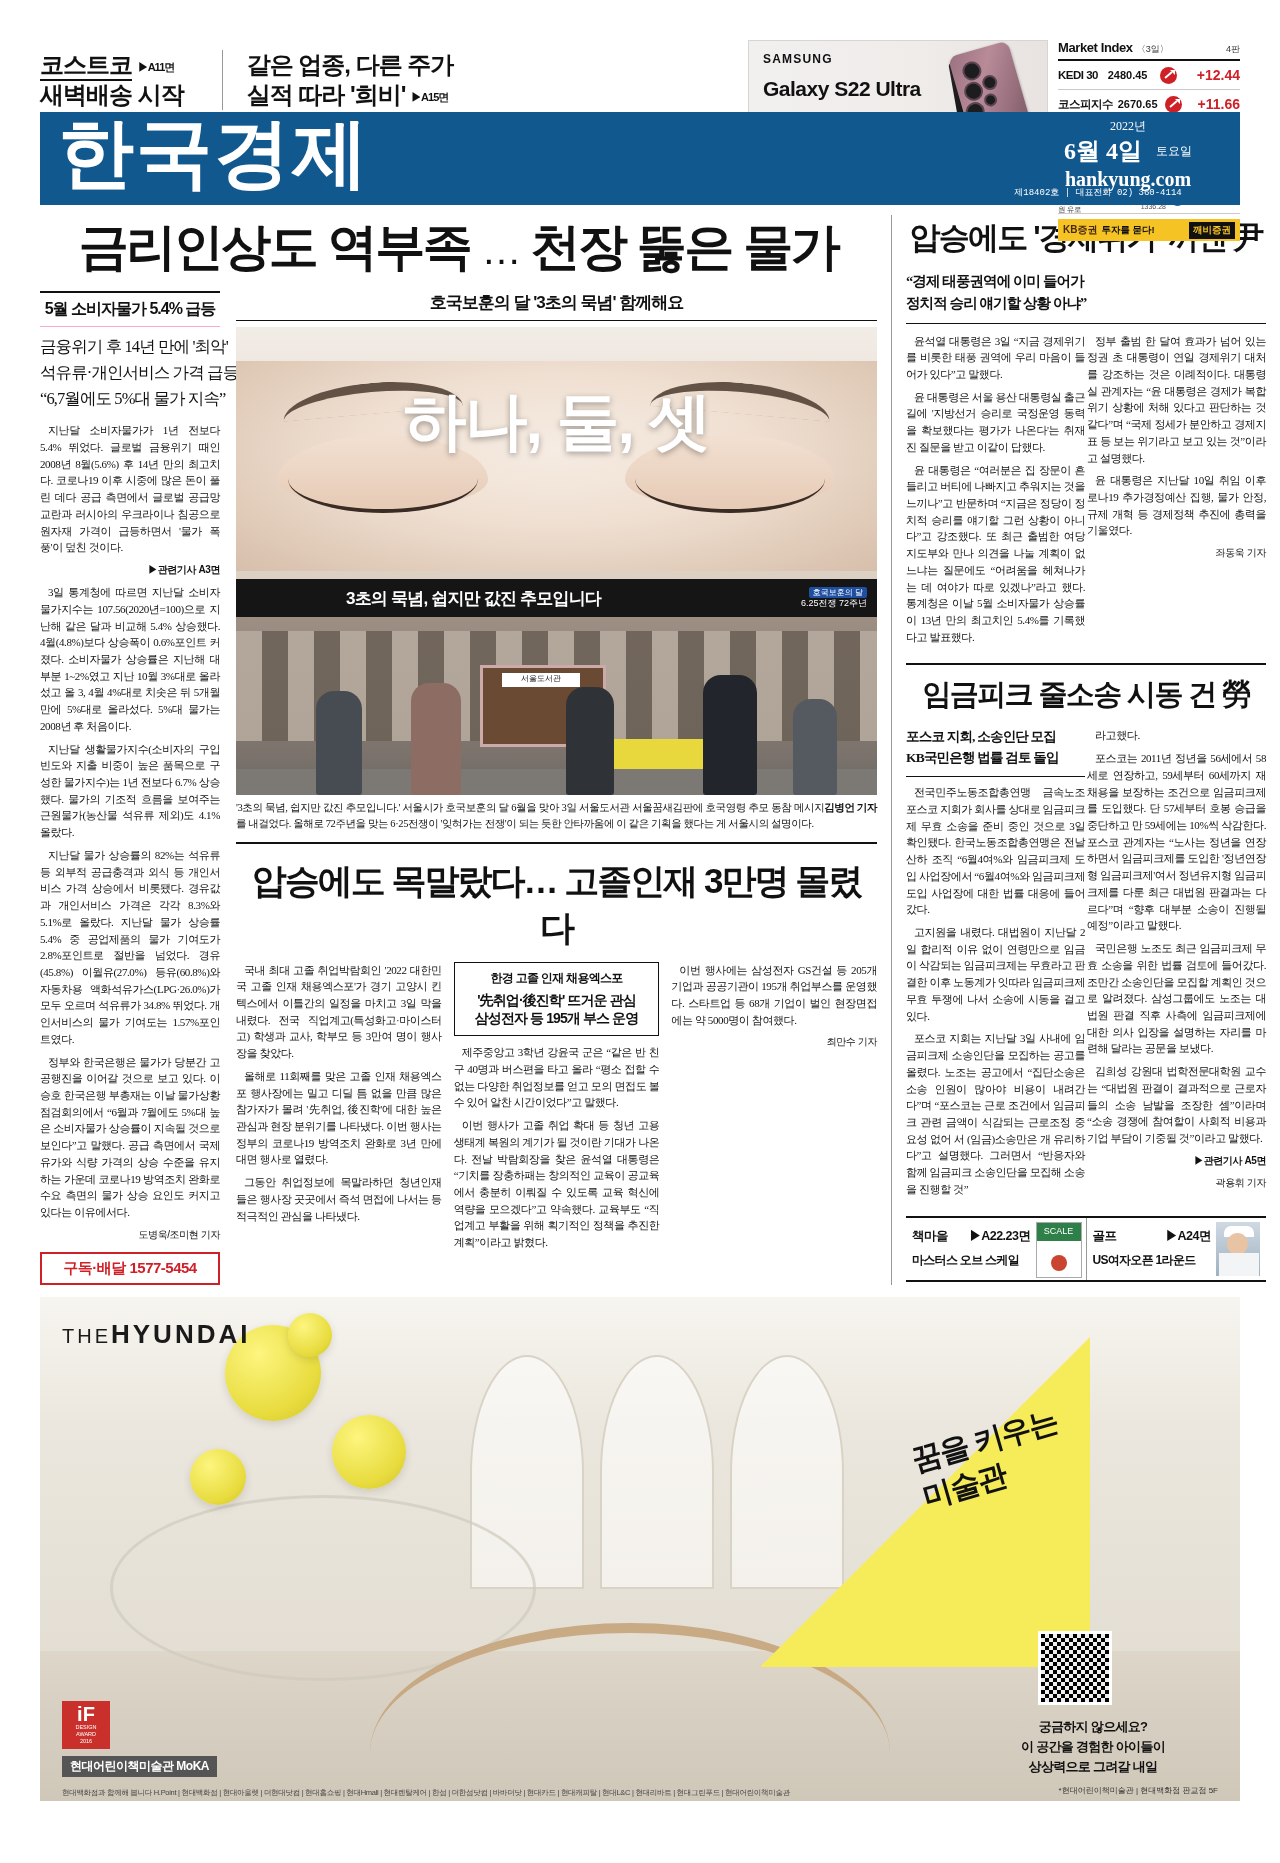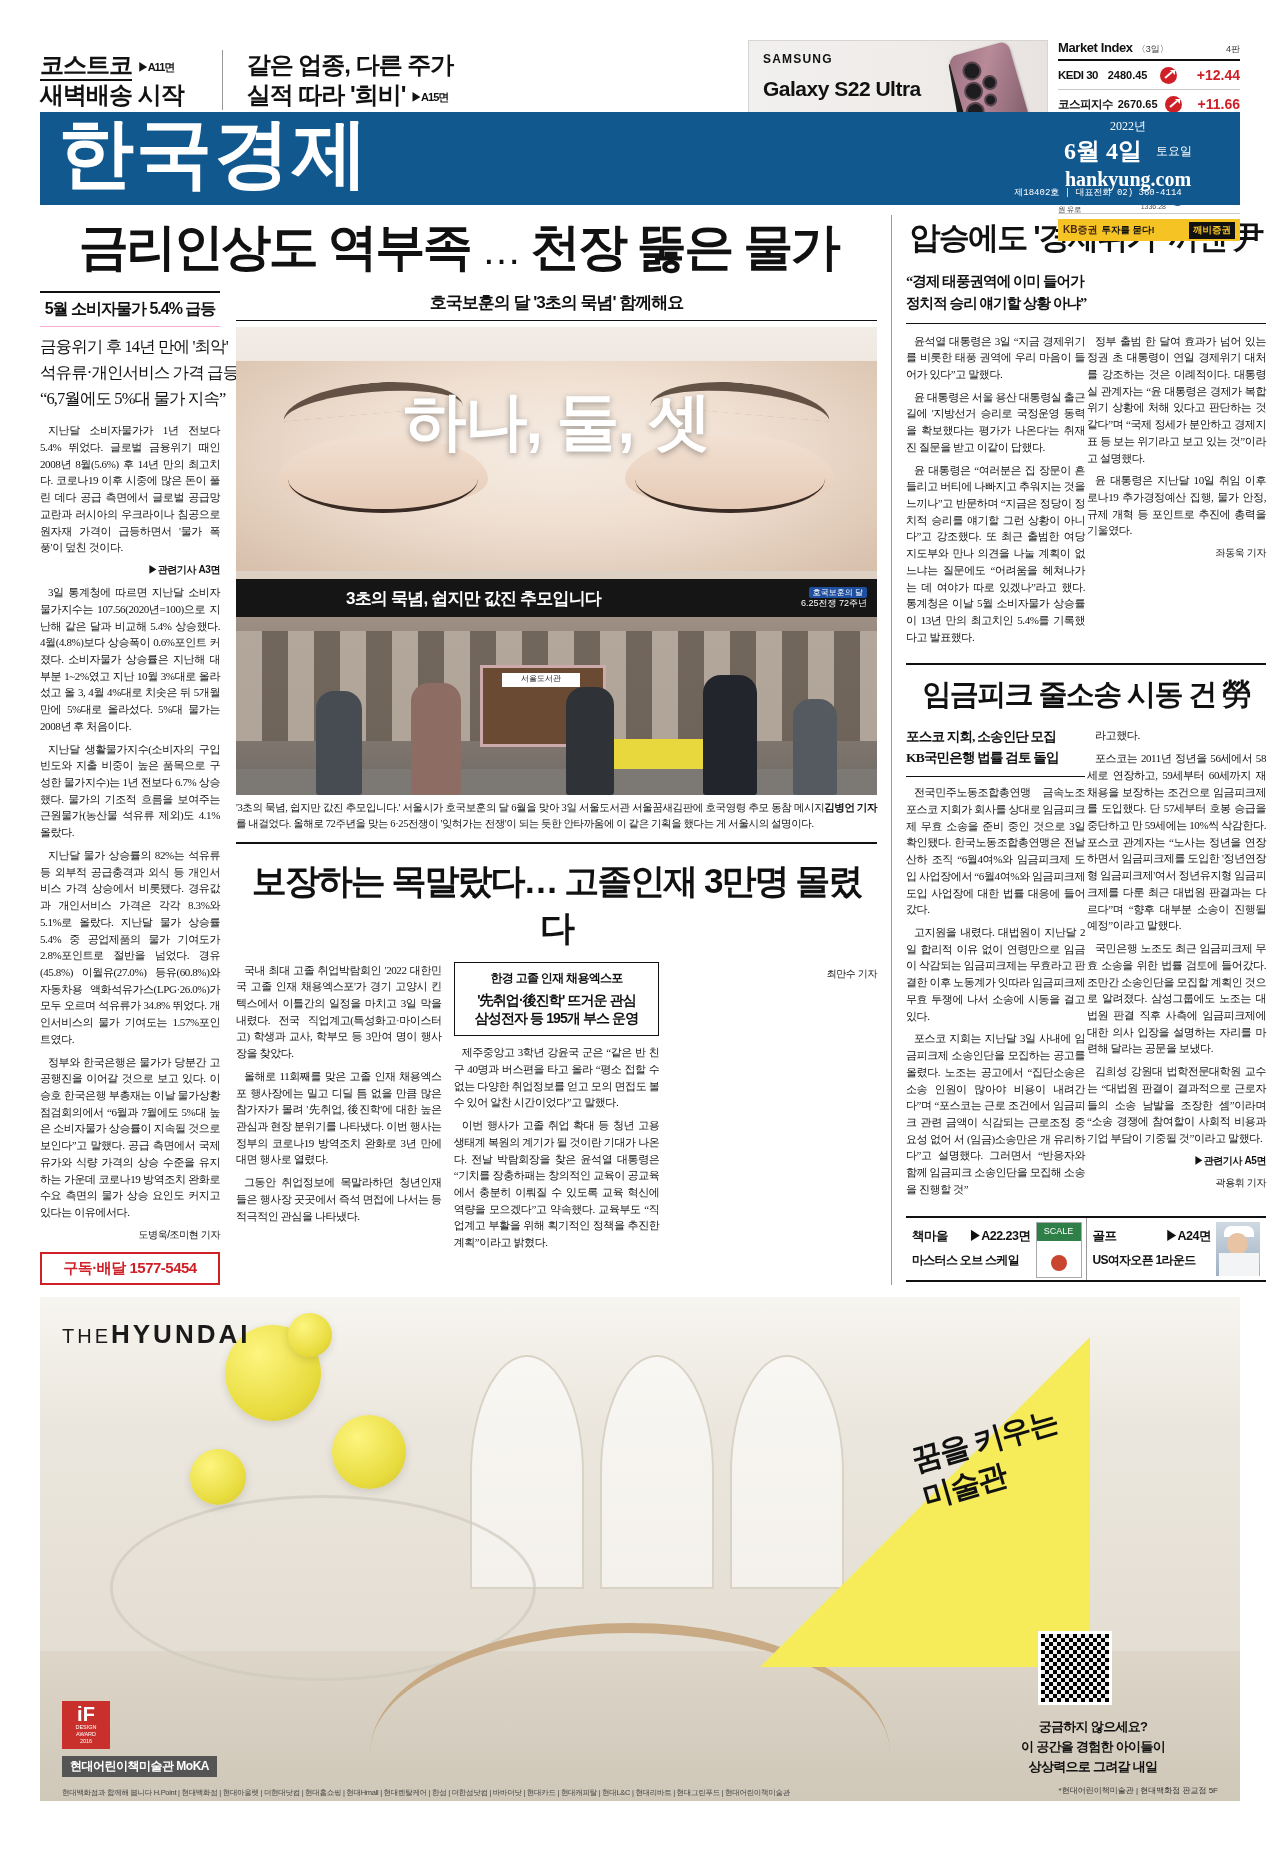--- a/index.html
+++ b/index.html
@@ -362,21 +362,21 @@
               <div class="ped" style="right:40px;width:44px;height:96px;background:#555a60;"></div>
             </div>
           </div>
 
           <div class="photo-cap">
             <span class="rep">김병언 기자</span>
             <span>'3초의 묵념, 쉽지만 값진 추모입니다.' 서울시가 호국보훈의 달 6월을 맞아 3일 서울도서관 서울꿈새김판에 호국영령 추모 동참 메시지를 내걸었다. 올해로 72주년을 맞는 6·25전쟁이 '잊혀가는 전쟁'이 되는 듯한 안타까움에 이 같은 기획을 했다는 게 서울시의 설명이다.</span>
           </div>
 
           <div class="sec2-rule"></div>
-          <div class="sec2-head">보장하는 목말랐다… 고졸인재 3만명 몰렸다</div>
+          <div class="sec2-head">압승에도 목말랐다… 고졸인재 3만명 몰렸다</div>
 
           <div class="sec2-cols">
             <div class="c">
               <div class="bodytext">
                 <p>국내 최대 고졸 취업박람회인 '2022 대한민국 고졸 인재 채용엑스포'가 경기 고양시 킨텍스에서 이틀간의 일정을 마치고 3일 막을 내렸다. 전국 직업계고(특성화고·마이스터고) 학생과 교사, 학부모 등 3만여 명이 행사장을 찾았다.</p>
                 <p>올해로 11회째를 맞은 고졸 인재 채용엑스포 행사장에는 밀고 디딜 틈 없을 만큼 많은 참가자가 몰려 '先취업, 後진학'에 대한 높은 관심과 현장 분위기를 나타냈다. 이번 행사는 정부의 코로나19 방역조치 완화로 3년 만에 대면 행사로 열렸다.</p>
                 <p>그동안 취업정보에 목말라하던 청년인재들은 행사장 곳곳에서 즉석 면접에 나서는 등 적극적인 관심을 나타냈다.</p>
               </div>
             </div>
             <div class="c">
@@ -385,20 +385,21 @@
                 <div class="bt" style="white-space:pre-line">'先취업·後진학' 뜨거운 관심
 삼성전자 등 195개 부스 운영</div>
               </div>
               <div class="bodytext" style="margin-top:8px;">
                 <p>제주중앙고 3학년 강윤국 군은 “같은 반 친구 40명과 버스편을 타고 올라 “평소 접할 수 없는 다양한 취업정보를 얻고 모의 면접도 볼 수 있어 알찬 시간이었다”고 말했다.</p>
                 <p>이번 행사가 고졸 취업 확대 등 청년 고용 생태계 복원의 계기가 될 것이란 기대가 나온다. 전날 박람회장을 찾은 윤석열 대통령은 “기치를 장충하패는 창의적인 교육이 공교육에서 충분히 이뤄질 수 있도록 교육 혁신에 역량을 모으겠다”고 약속했다. 교육부도 “직업계고 부활을 위해 획기적인 정책을 추진한 계획”이라고 밝혔다.</p>
               </div>
             </div>
             <div class="c">
               <div class="bodytext">
+                <p>이번 행사에는 삼성전자 GS건설 등 205개 기업과 공공기관이 195개 취업부스를 운영했다. 스타트업 등 68개 기업이 벌인 현장면접에는 약 5000명이 참여했다.</p>
                 <div class="byline">최만수 기자</div>
               </div>
             </div>
           </div>
         </div>
       </div>
     </div>
 
     <div class="col-right">
 
@@ -407,21 +408,21 @@
 정치적 승리 얘기할 상황 아냐”</div>
 
       <div class="r-cols">
         <div class="rc bodytext">
           <p>윤석열 대통령은 3일 “지금 경제위기를 비롯한 태풍 권역에 우리 마음이 들어가 있다”고 말했다.</p>
           <p>윤 대통령은 서울 용산 대통령실 출근길에 '지방선거 승리로 국정운영 동력을 확보했다는 평가가 나온다'는 취재진 질문을 받고 이같이 답했다.</p>
           <p>윤 대통령은 “여러분은 집 장문이 흔들리고 버티에 나빠지고 추워지는 것을 느끼나”고 반문하며 “지금은 정당이 정치적 승리를 얘기할 그런 상황이 아니다”고 강조했다. 또 최근 출범한 여당 지도부와 만나 의견을 나눌 계획이 없느냐는 질문에도 “어려움을 헤쳐나가는 데 여야가 따로 있겠나”라고 했다. 통계청은 이날 5월 소비자물가 상승률이 13년 만의 최고치인 5.4%를 기록했다고 발표했다.</p>
         </div>
         <div class="rc bodytext">
           <p>정부 출범 한 달여 효과가 넘어 있는 정권 초 대통령이 연일 경제위기 대처를 강조하는 것은 이례적이다. 대통령실 관계자는 “윤 대통령은 경제가 복합위기 상황에 처해 있다고 판단하는 것 같다”며 “국제 정세가 분안하고 경제지표 등 보는 위기라고 보고 있는 것”이라고 설명했다.</p>
-          <p>윤 대통령은 지난달 10일 취임 이후 로나19 추가경정예산 집행, 물가 안정, 규제 개혁 등 포인트로 추진에 총력을 기울였다.</p>
+          <p>윤 대통령은 지난달 10일 취임 이후 로나19 추가경정예산 집행, 물가 안정, 규제 개혁 등 경제정책 추진에 총력을 기울였다.</p>
           <div class="byline">좌동욱 기자</div>
         </div>
       </div>
 
       <div class="r-rule"></div>
       <div class="r-head2">임금피크 줄소송 시동 건 勞</div>
 
       <div class="r-cols">
         <div class="rc">
           <div class="r-deck2" style="white-space:pre-line;border-bottom:1px solid #111;padding-bottom:7px;margin-bottom:7px;">포스코 지회, 소송인단 모집

